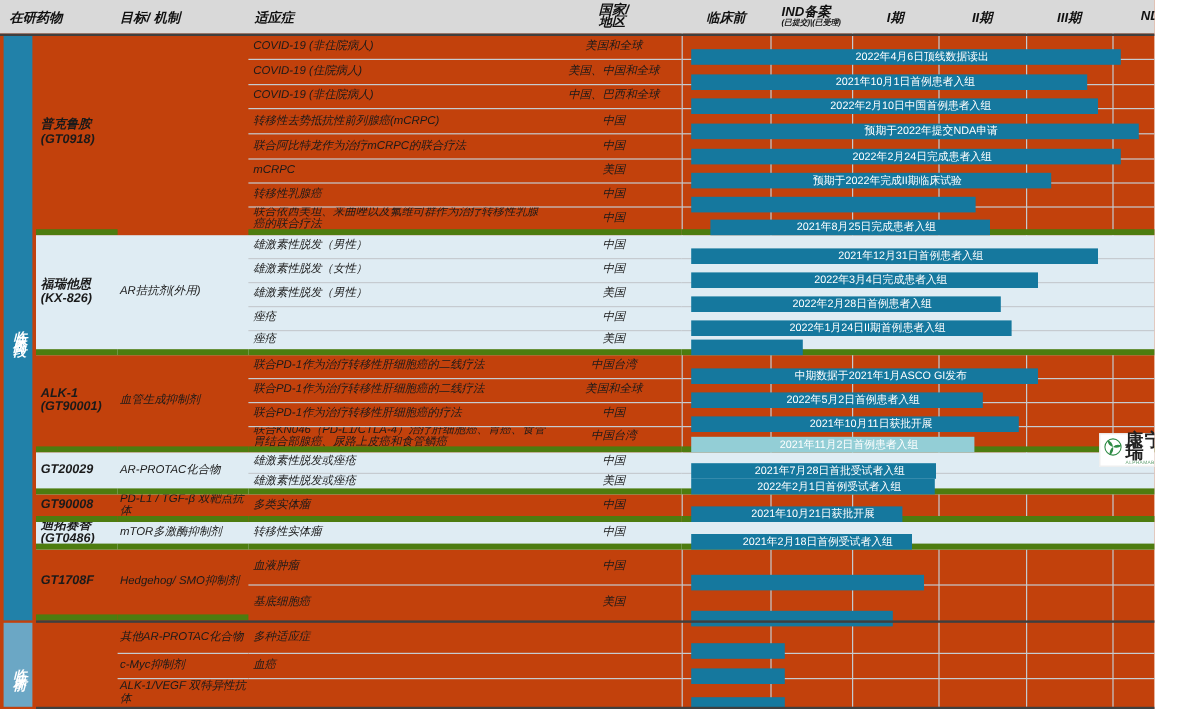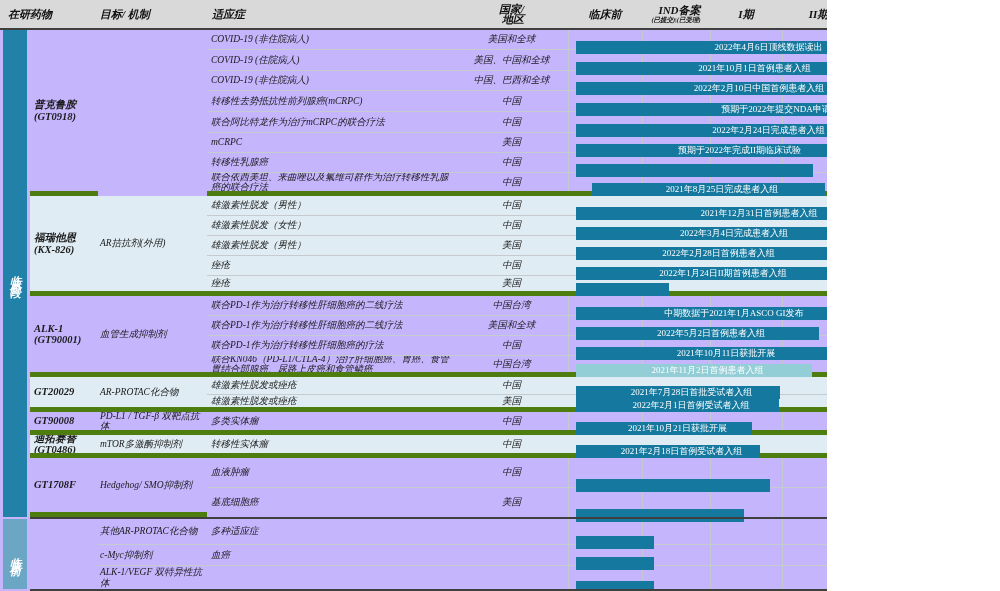--- a/index.html
+++ b/index.html
@@ -1,23 +1,23 @@
 <!DOCTYPE html>
 <html><head>
 <meta charset="utf-8">
 <style>
   html,body{margin:0;padding:0;}
-  #canvas{position:relative;width:827px;height:591px;background:#c4b5fd;overflow:hidden;
-          font-family:Liberation Serif, serif;color:#1a1a1a;}
+  #canvas{position:relative;width:962px;height:591px;background:#c2410c;overflow:hidden;
+          font-family:Liberation Sans, sans-serif;color:#1a1a1a;}
   
   #header{position:absolute;left:0;top:0;width:998px;height:28px;background:#D9D9D9;z-index:3;}
   .hdr{position:absolute;top:0;height:28px;display:flex;align-items:center;justify-content:center;
        font-weight:bold;font-style:italic;font-size:11px;color:#111;z-index:4;}
   .hdr.left{justify-content:flex-start;}
-  .hdr .stack{display:flex;flex-direction:column;align-items:flex-end;line-height:10.5px;}
+  .hdr .stack{display:flex;flex-direction:column;align-items:flex-start;line-height:10.5px;}
   .hdr .sub{font-size:6.5px;line-height:7px;font-weight:bold;}
   
   .tab{position:absolute;left:3px;width:24px;display:flex;align-items:center;justify-content:center;
        writing-mode:vertical-rl;text-orientation:upright;color:#fff;font-weight:bold;font-style:italic;
        font-size:11px;letter-spacing:4px;z-index:3;}
   
   #blocks{position:absolute;left:30px;top:30px;width:968px;z-index:2;}
   .block{display:grid;grid-template-columns:68px 109px 248px 113px 430px;position:relative;}
   .block.blue{background:#DFECF3;}
   .block.precl{margin-top:2px;}

